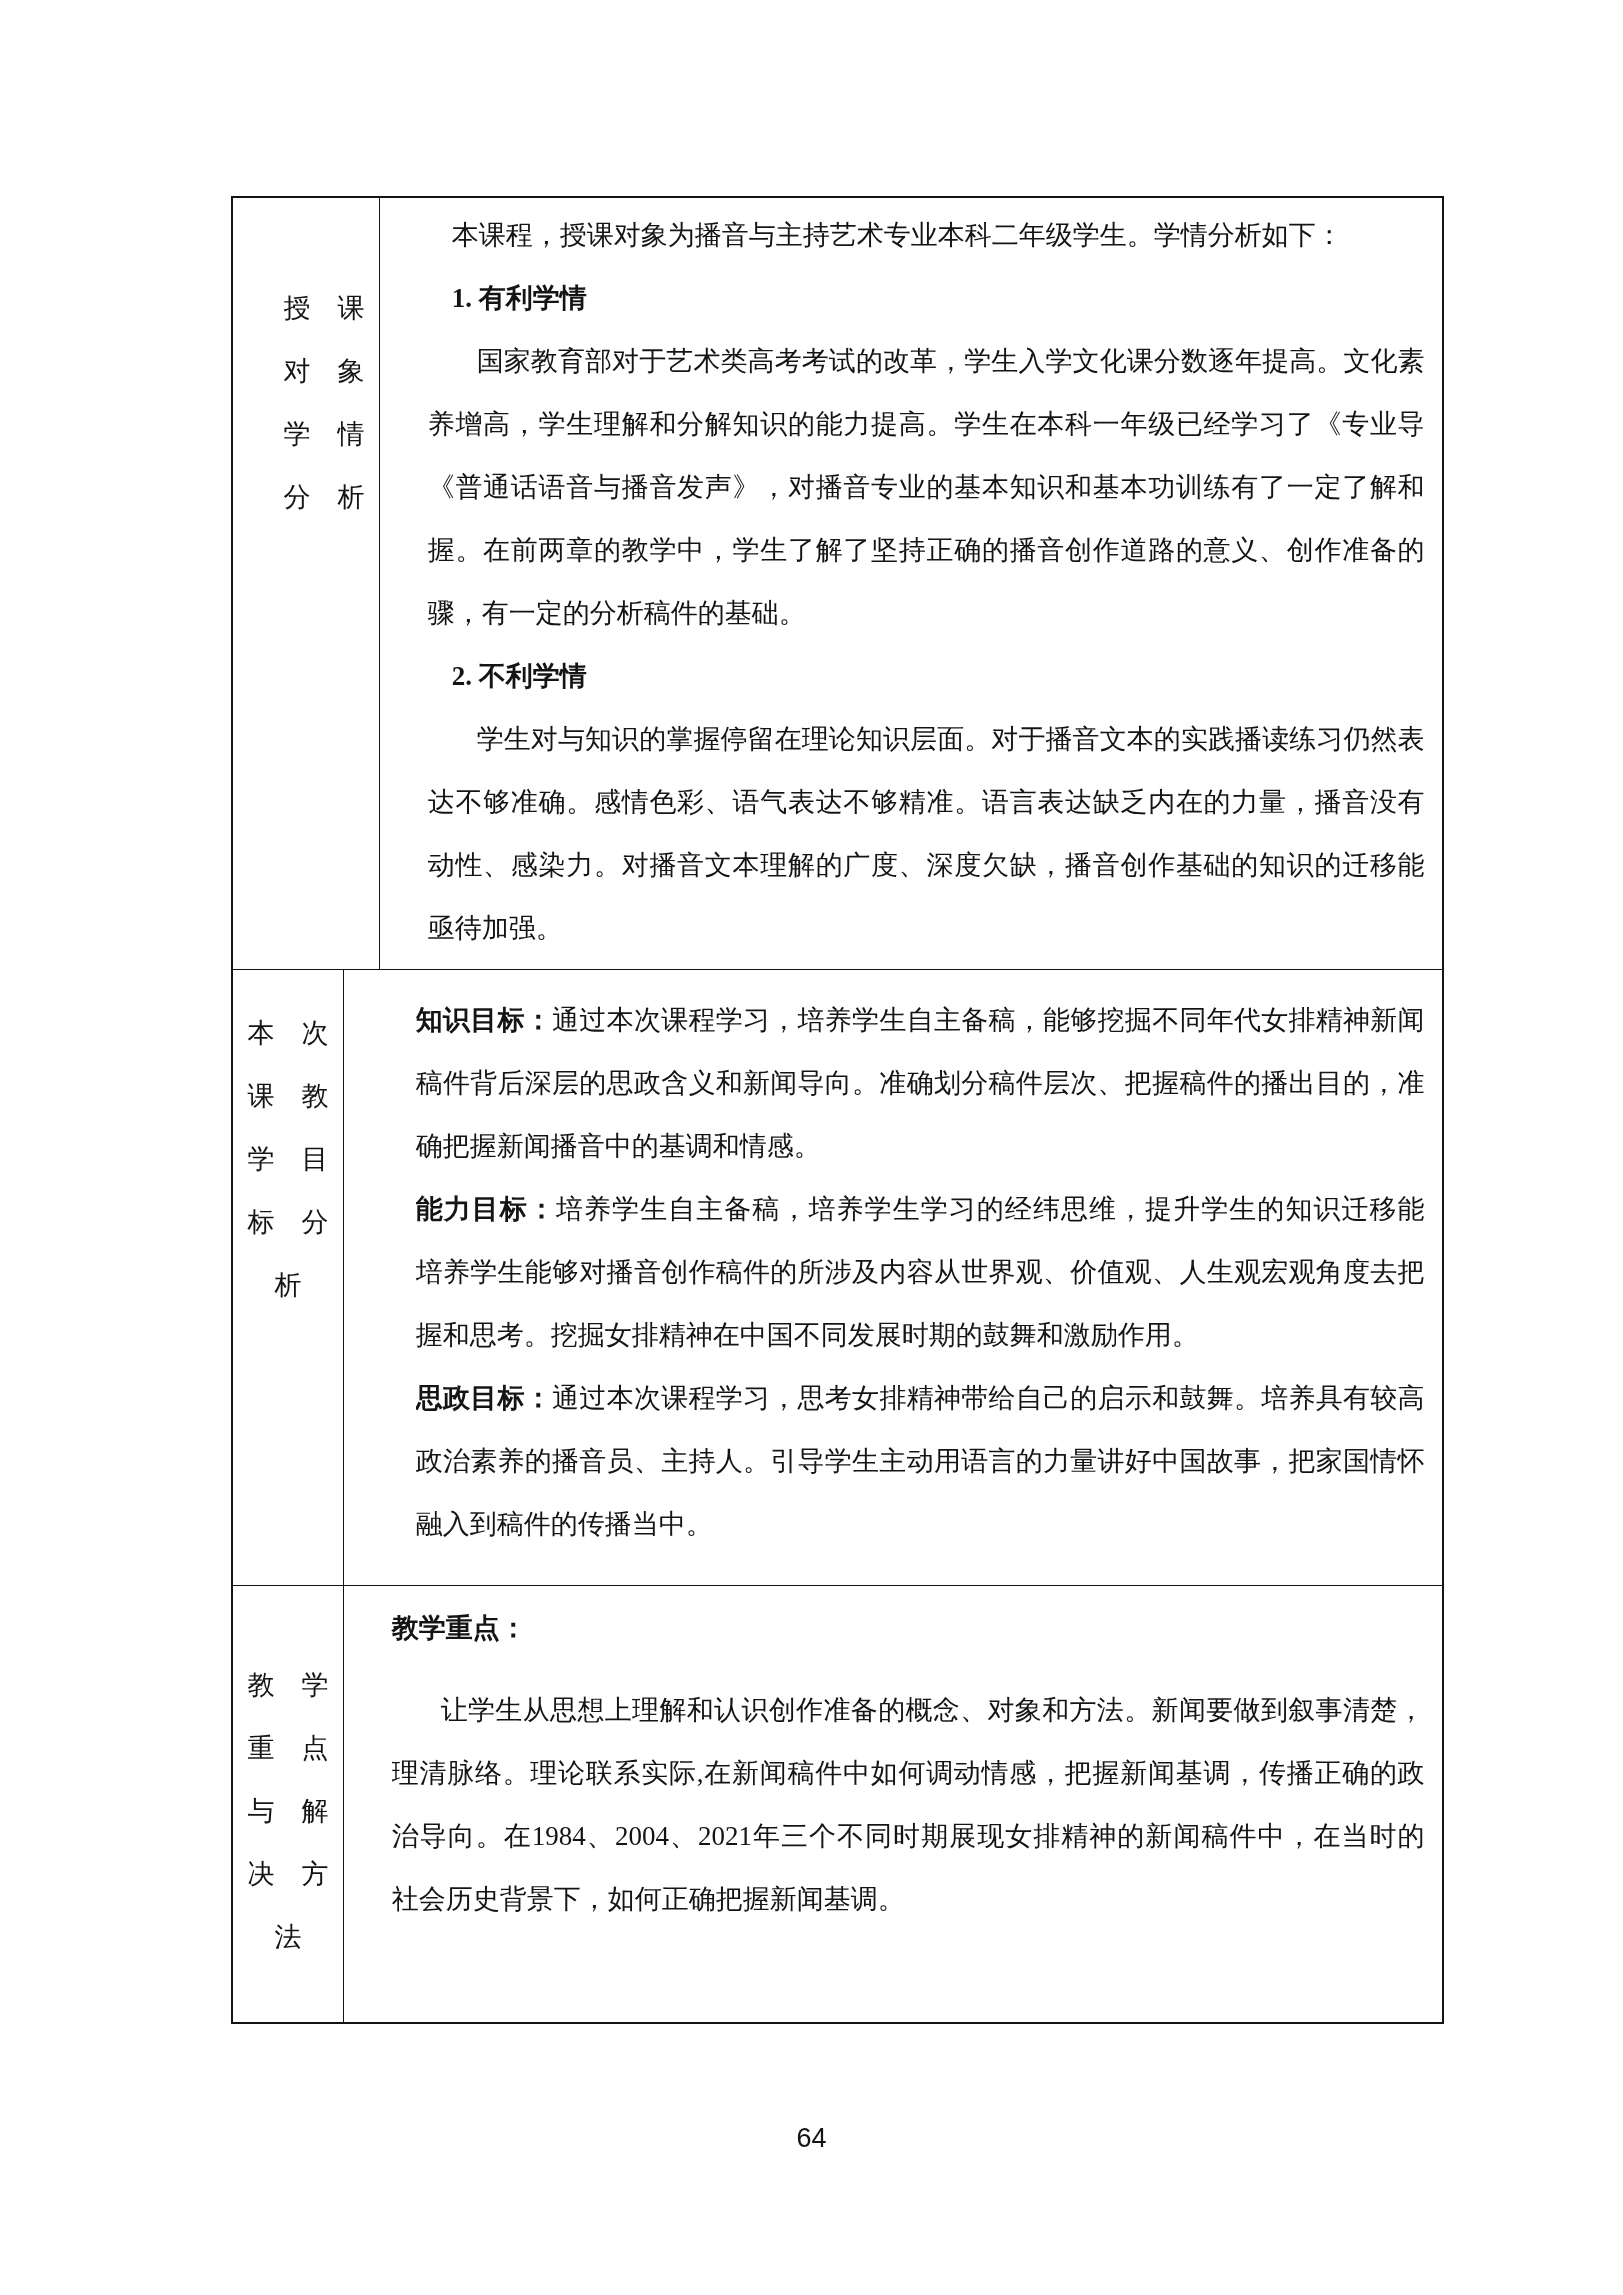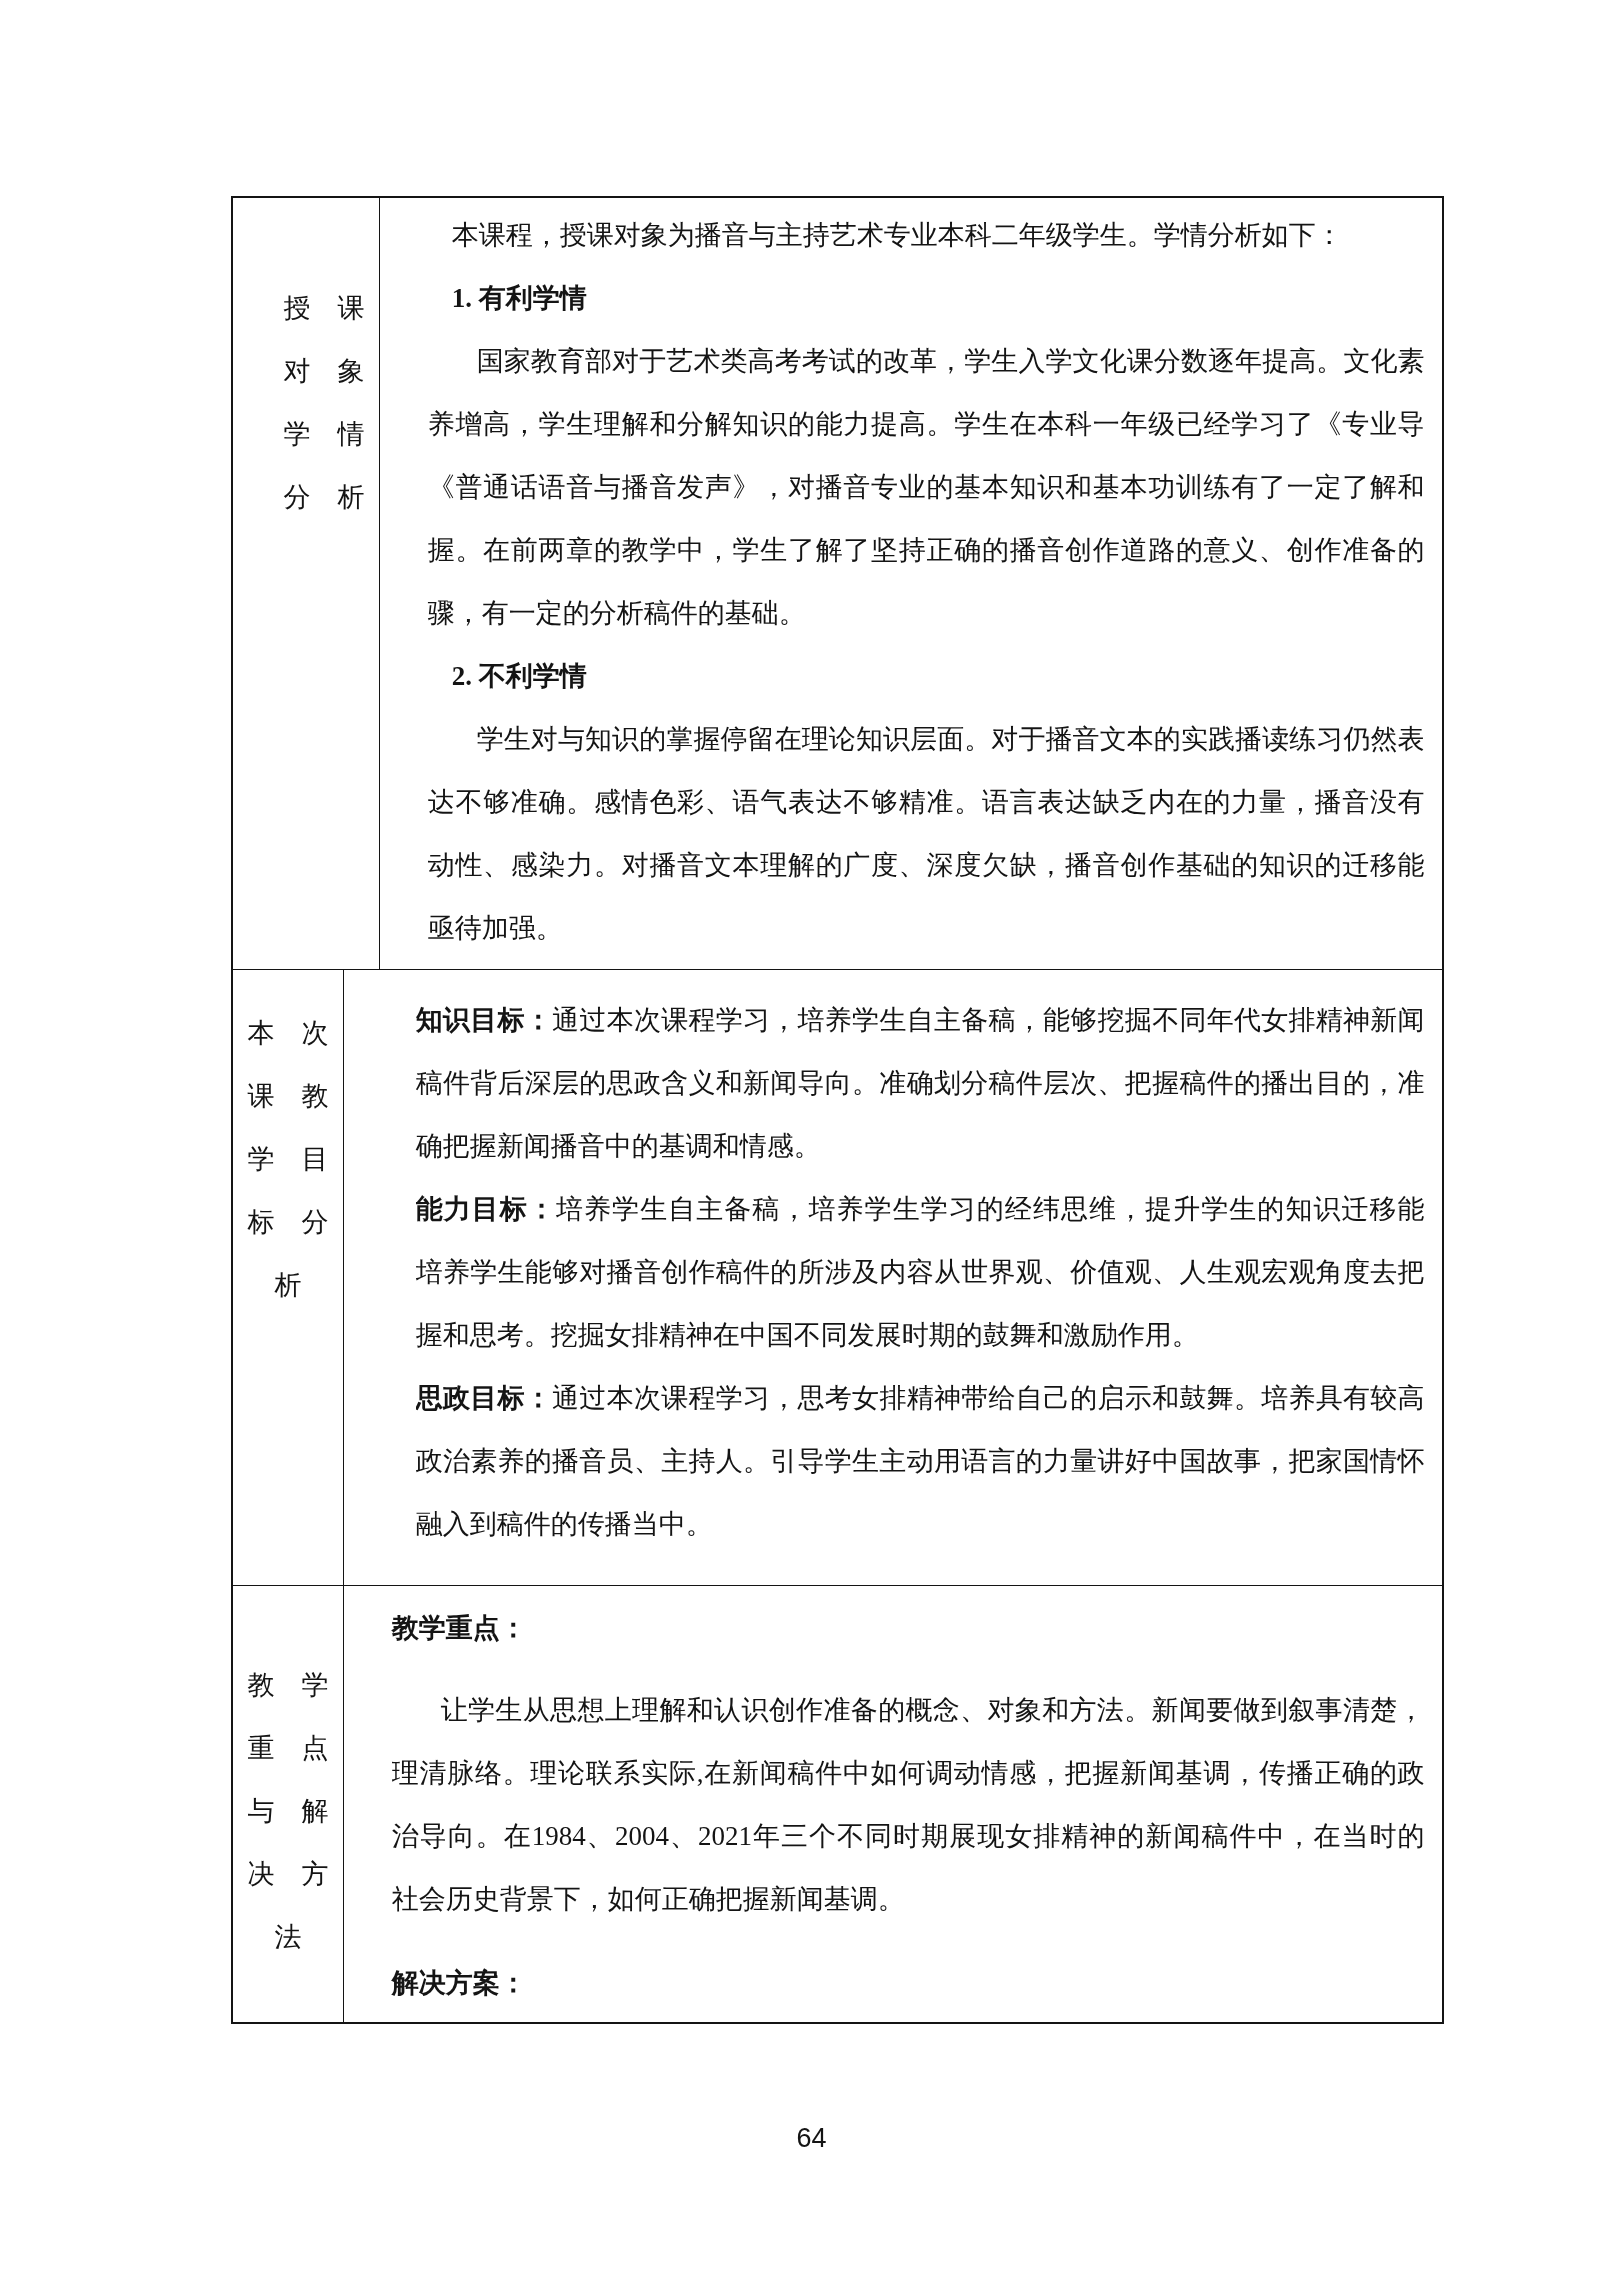--- a/index.html
+++ b/index.html
@@ -122,19 +122,18 @@
         <div class="lab-line">与　解</div>
         <div class="lab-line">决　方</div>
         <div class="lab-line">法</div>
       </div>
     <div class="content content-lines">
         <div class="line"><span class="b">教学重点：</span></div>
         <div class="line ind2 just" style="margin-top: 19px;"><span>让学生从思想上理解和认识创作准备的概念、对象和方法。新闻要做到叙事清楚，</span></div>
         <div class="line just"><span>理清脉络。理论联系实际,在新闻稿件中如何调动情感，把握新闻基调，传播正确的政</span></div>
         <div class="line just"><span>治导向。在1984、2004、2021年三个不同时期展现女排精神的新闻稿件中，在当时的</span></div>
         <div class="line"><span>社会历史背景下，如何正确把握新闻基调。</span></div>
-        <div class="line" style="margin-top: 20.6px;"><span class="b">解决方案：</span></div>
       </div>
   </div>
 </div>
 
 <div class="pagenum">64</div>
 
 
 </body></html>

